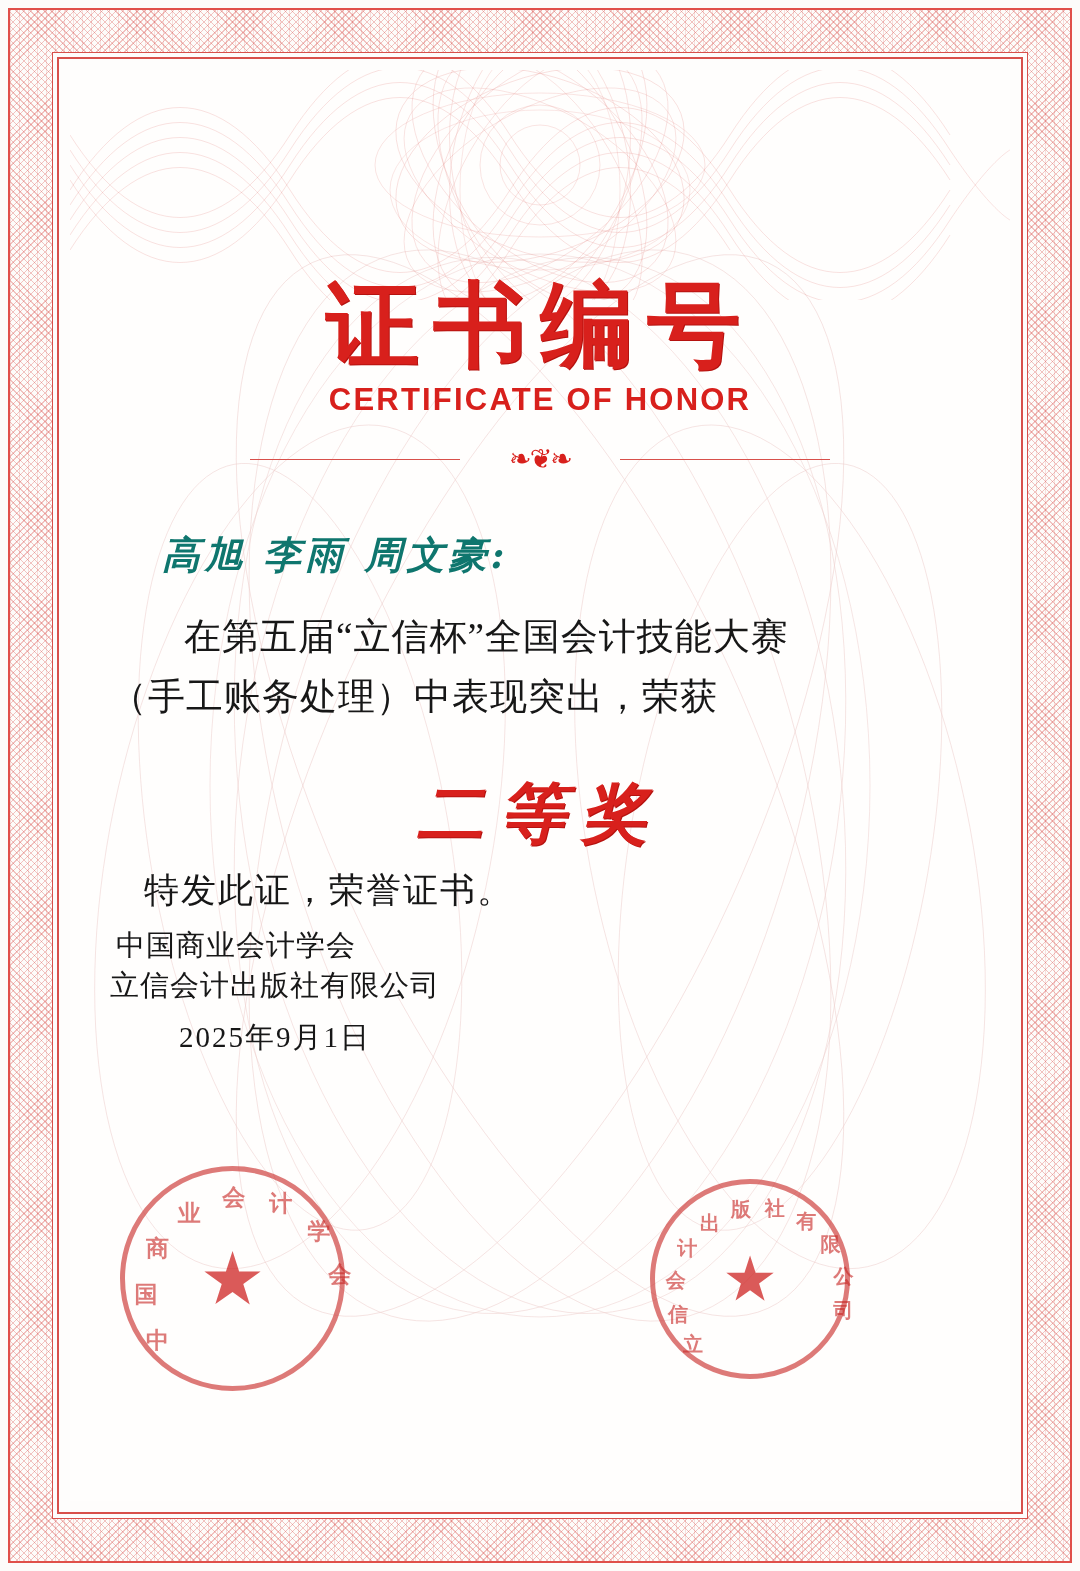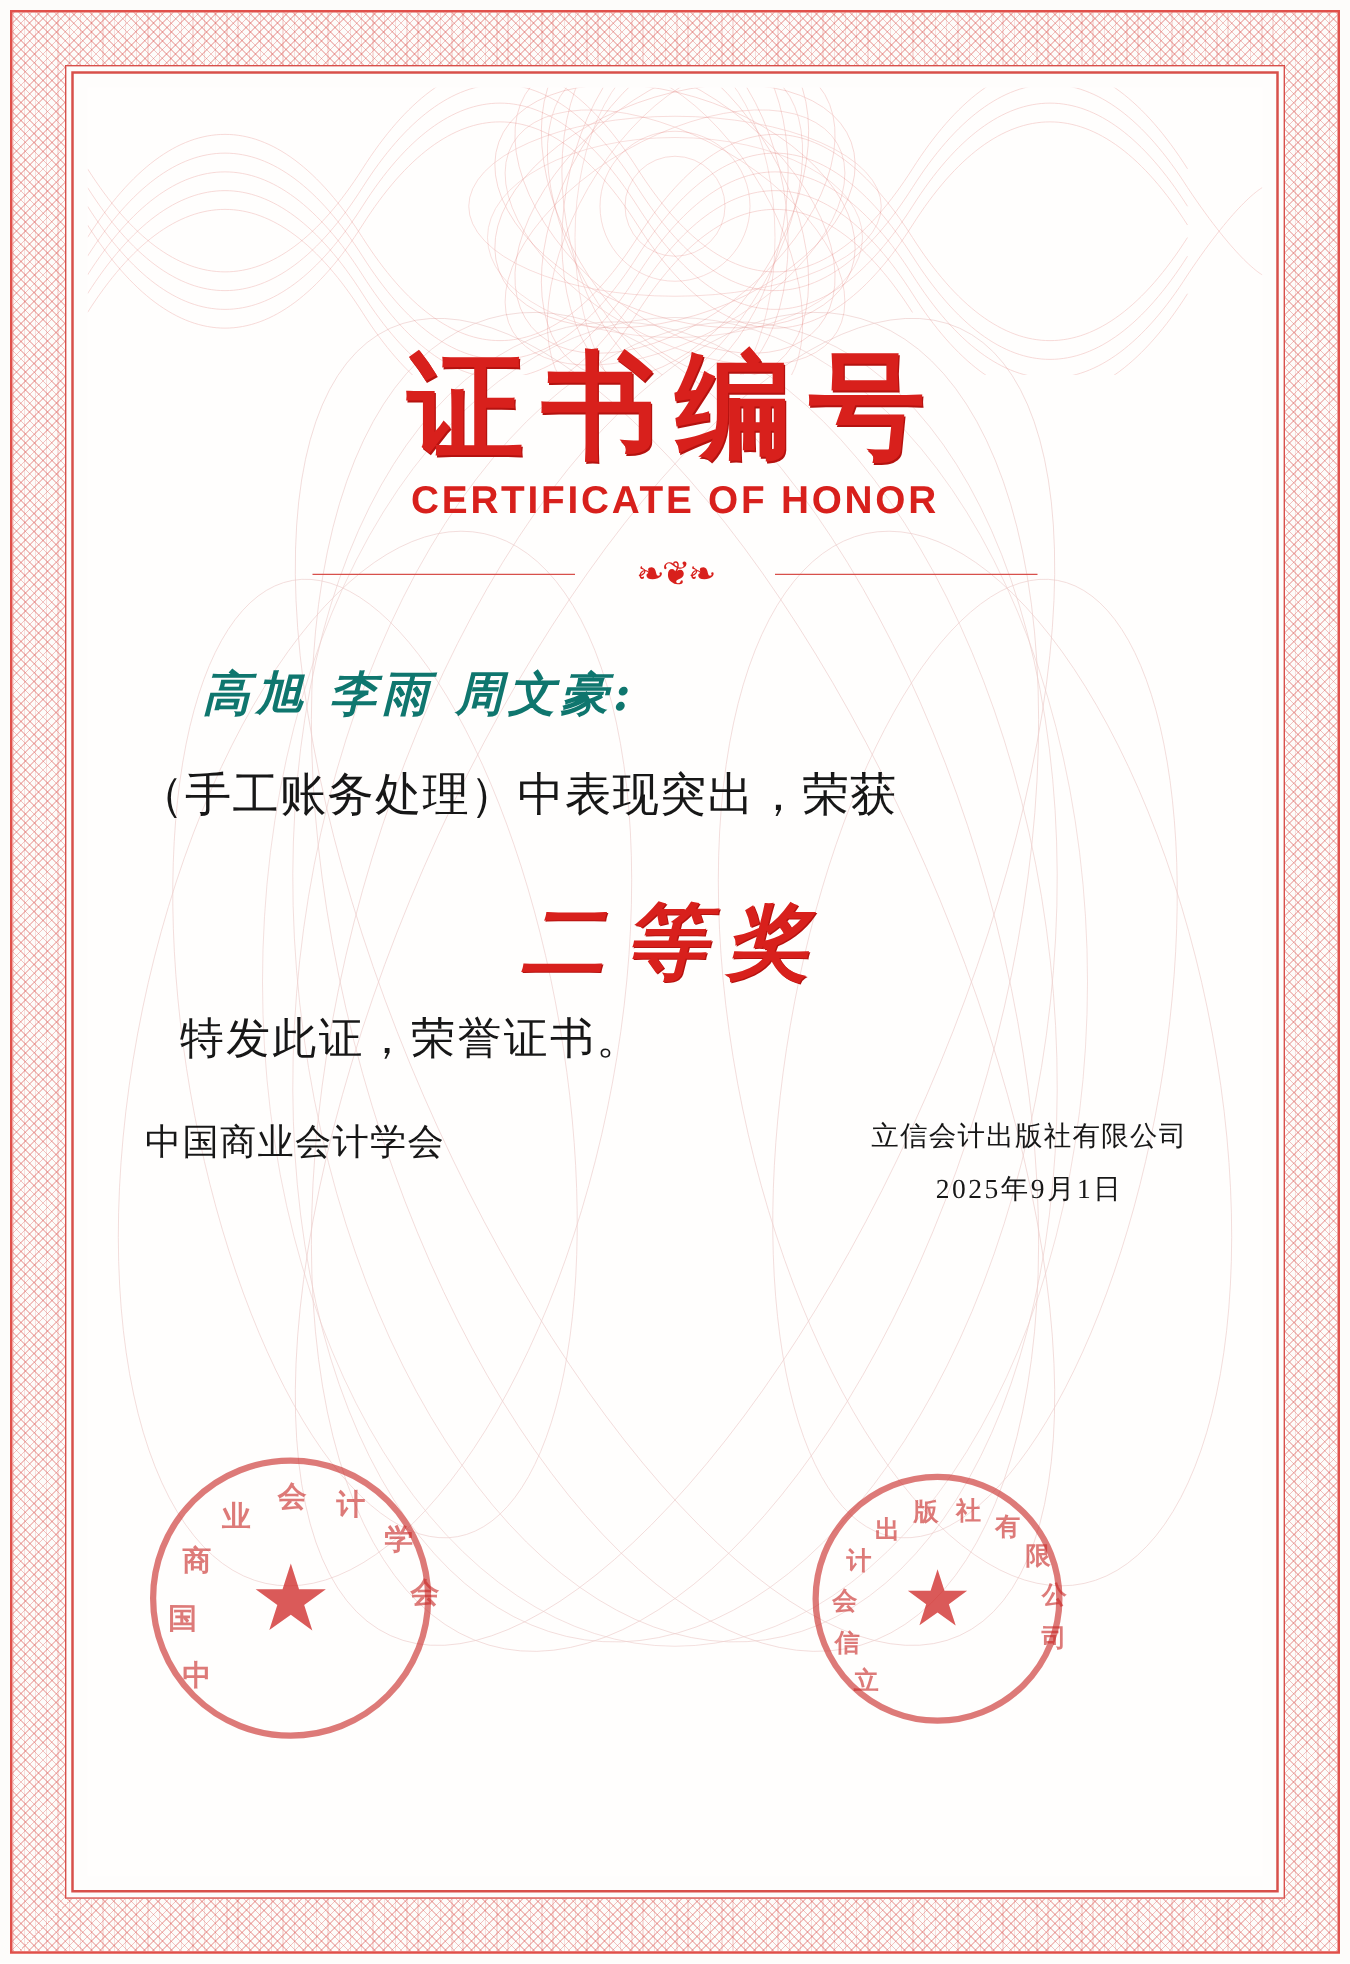--- a/index.html
+++ b/index.html
@@ -165,35 +165,36 @@
   }
   .closing {
     margin-top: 8px;
     padding-left: 34px;
     font-size: 35px;
     color: #171717;
     letter-spacing: 2px;
   }
 
   .signatures {
-    margin-top: 40px;
+    margin-top: 12px;
     position: relative;
     display: flex;
     justify-content: space-between;
     align-items: flex-start;
     padding: 0 10px 0 0;
+    flex-direction: column;
   }
   .sig-left {
     font-size: 29px;
     color: #171717;
     letter-spacing: 1px;
     padding-left: 6px;
   }
   .sig-right {
-    font-size: 22px;
+    font-size: 29px;
     color: #171717;
     letter-spacing: 1px;
     text-align: center;
     padding-right: 10px;
   }
   .sig-date { margin-top: 12px; letter-spacing: 2px; text-align: center; }
 
   
   .stamp {
     position: absolute;
@@ -311,20 +312,21 @@
 
     <div class="divider">
       <div class="line left"></div>
       <div class="ornament">❧❦❧</div>
       <div class="line right"></div>
     </div>
 
     <div class="recipients">高旭 李雨 周文豪:</div>
 
     <div class="body-text">
+      <span class="indent">在第五届“立信杯”全国会计技能大赛</span>
       <span>（手工账务处理）中表现突出，荣获</span>
     </div>
 
     <div class="award">二等奖</div>
 
 
     <div class="closing">特发此证，荣誉证书。</div>
 
     <div class="signatures">
       <div class="sig-left">中国商业会计学会</div>

